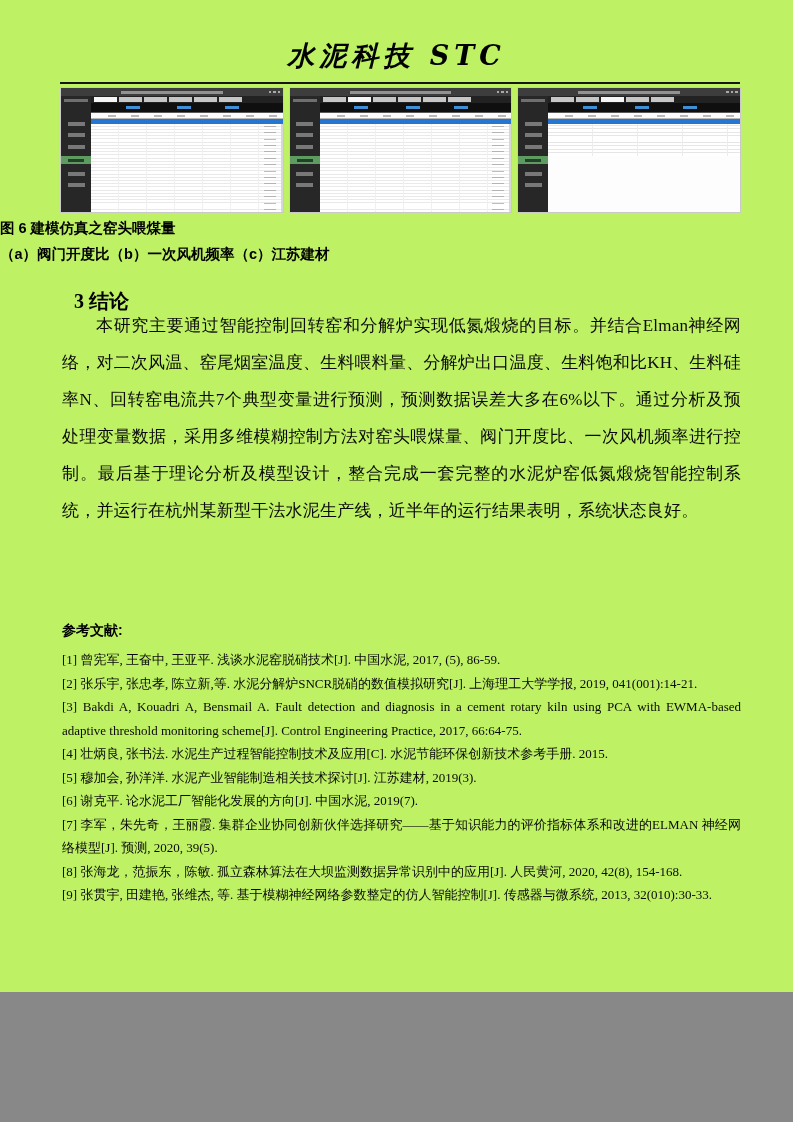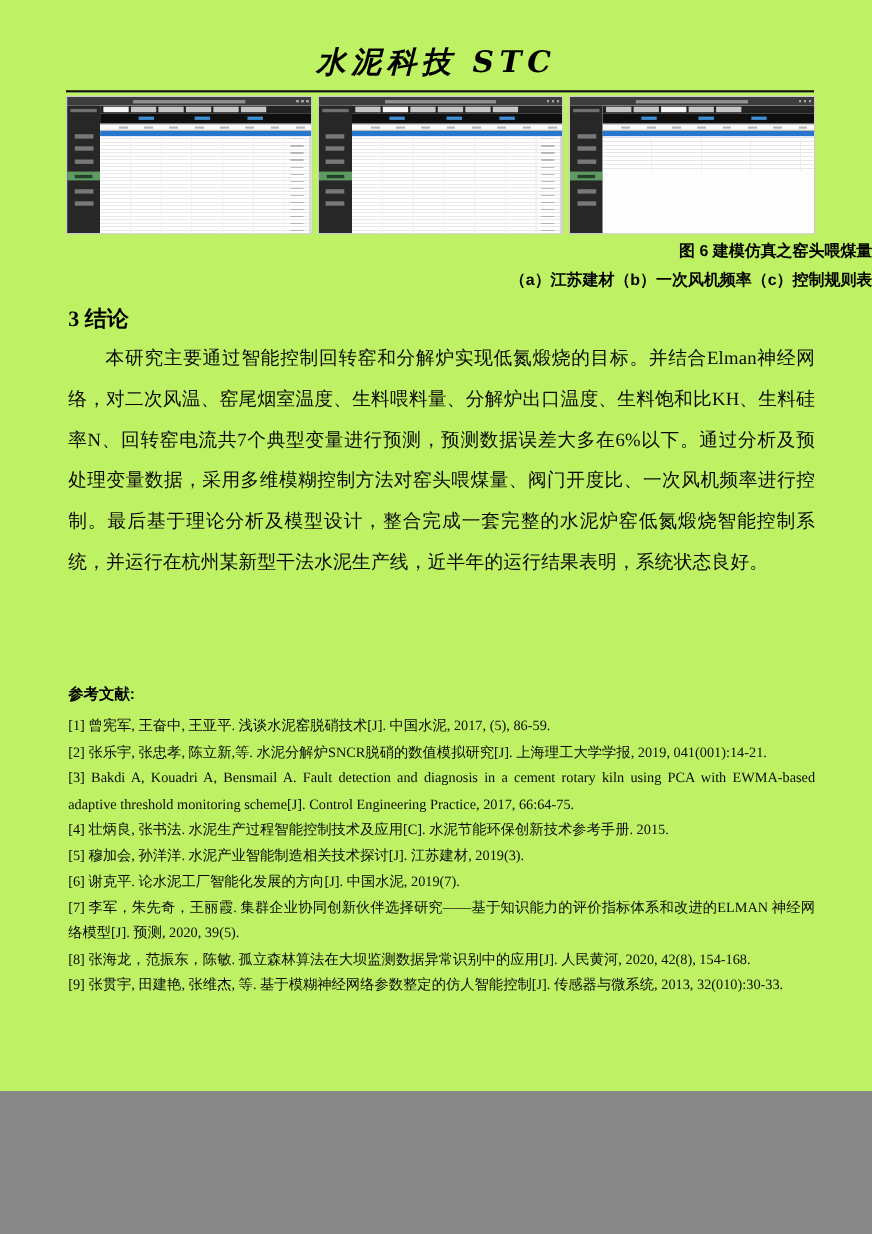--- a/index.html
+++ b/index.html
@@ -46,28 +46,28 @@
   .mw-rows.grow{flex:1;}
   .mw-rows.sparse{background:
       repeating-linear-gradient(90deg,transparent 0 44px,#ececec 44px 45px),
       repeating-linear-gradient(0deg,#ffffff 0 2.5px,#e6e6e6 2.5px 3.5px);}
   .mw-empty{flex:1;background:#fdfdfd;}
   .num-marks{position:absolute;right:7px;top:2px;bottom:2px;width:12px;opacity:.55;
     background:repeating-linear-gradient(0deg,#888 0 1px,transparent 1px 6.4px);}
   .mw-scroll{position:absolute;right:0;top:0;bottom:0;width:2px;background:#d7d7d7;}
   
   .caption1,.caption2{
-    position:absolute;left:0;width:100%;text-align:right;
+    position:absolute;left:0;width:100%;text-align:left;
     font-family:"Liberation Sans","DejaVu Sans",sans-serif;font-weight:bold;color:#000;
   }
   .caption1{top:219px;font-size:14.5px;}
   .caption2{top:245px;font-size:14.5px;}
   
   .sec-heading{
-    position:absolute;top:276px;left:62px;margin:0;
+    position:absolute;top:276px;left:62px;margin:12px;
     font-family:"Liberation Serif","DejaVu Serif",serif;font-size:20px;font-weight:bold;color:#000;
   }
   .body-par{
     position:absolute;top:307px;left:62px;width:679px;margin:0;
     font-size:17px;line-height:37px;text-align:justify;text-indent:34px;color:#0a0a0a;
     letter-spacing:.2px;
   }
   
   .ref-heading{
     position:absolute;top:622px;left:62px;
@@ -214,21 +214,21 @@
             <div class="mw-thead"></div>
             <div class="mw-selrow"></div>
             <div class="mw-rows sparse" style="flex: 0 0 31.5px;"></div>
             <div class="mw-empty"></div>
           </div>
         </div>
       </div>
     </div>
 
   <div class="caption1">图 6 建模仿真之窑头喂煤量</div>
-  <div class="caption2">（a）江苏建材（b）一次风机频率（c）控制规则表</div>
+  <div class="caption2">（a）阀门开度比（b）一次风机频率（c）江苏建材</div>
 
   <h2 class="sec-heading">3 结论</h2>
   <p class="body-par">本研究主要通过智能控制回转窑和分解炉实现低氮煅烧的目标。并结合Elman神经网络，对二次风温、窑尾烟室温度、生料喂料量、分解炉出口温度、生料饱和比KH、生料硅率N、回转窑电流共7个典型变量进行预测，预测数据误差大多在6%以下。通过分析及预处理变量数据，采用多维模糊控制方法对窑头喂煤量、阀门开度比、一次风机频率进行控制。最后基于理论分析及模型设计，整合完成一套完整的水泥炉窑低氮煅烧智能控制系统，并运行在杭州某新型干法水泥生产线，近半年的运行结果表明，系统状态良好。</p>
 
   <div class="ref-heading">参考文献:</div>
   <div class="ref-list">
       <p>[1] 曾宪军, 王奋中, 王亚平. 浅谈水泥窑脱硝技术[J]. 中国水泥, 2017, (5), 86-59.</p>
       <p>[2] 张乐宇, 张忠孝, 陈立新,等. 水泥分解炉SNCR脱硝的数值模拟研究[J]. 上海理工大学学报, 2019, 041(001):14-21.</p>
       <p>[3] Bakdi A,  Kouadri A,  Bensmail A. Fault detection and diagnosis in a cement rotary kiln using PCA with EWMA-based adaptive threshold monitoring scheme[J]. Control Engineering Practice, 2017, 66:64-75.</p>
       <p>[4] 壮炳良, 张书法. 水泥生产过程智能控制技术及应用[C]. 水泥节能环保创新技术参考手册. 2015.</p>

